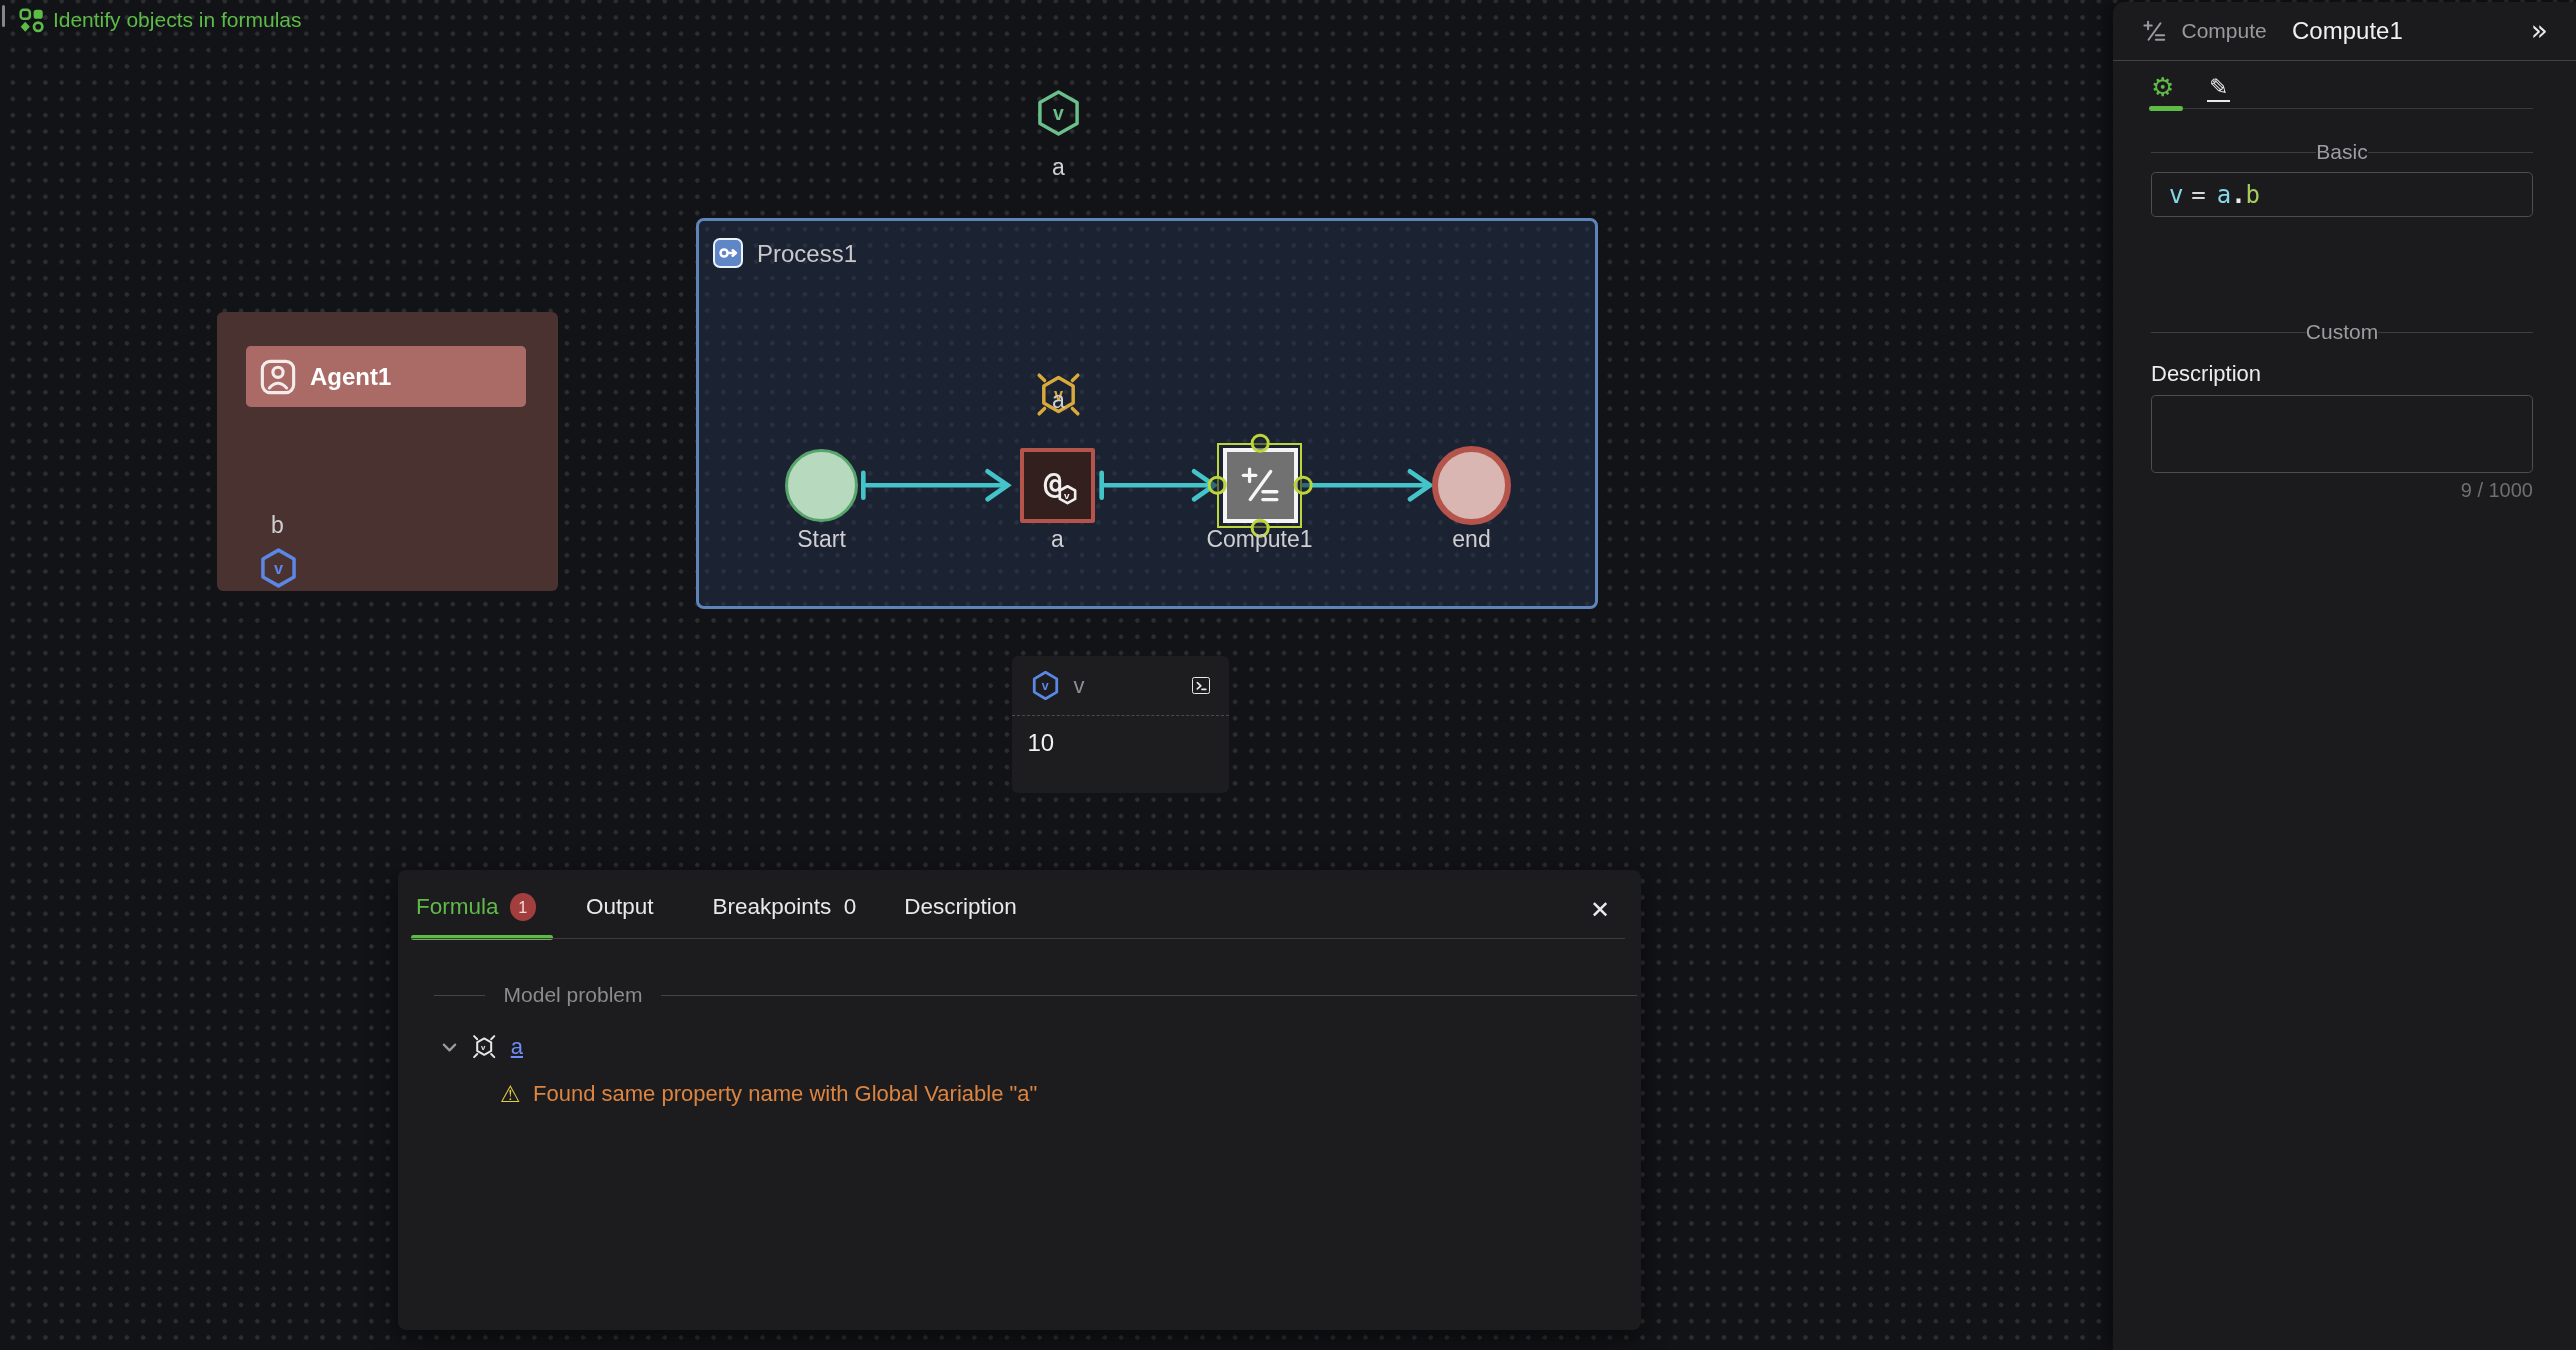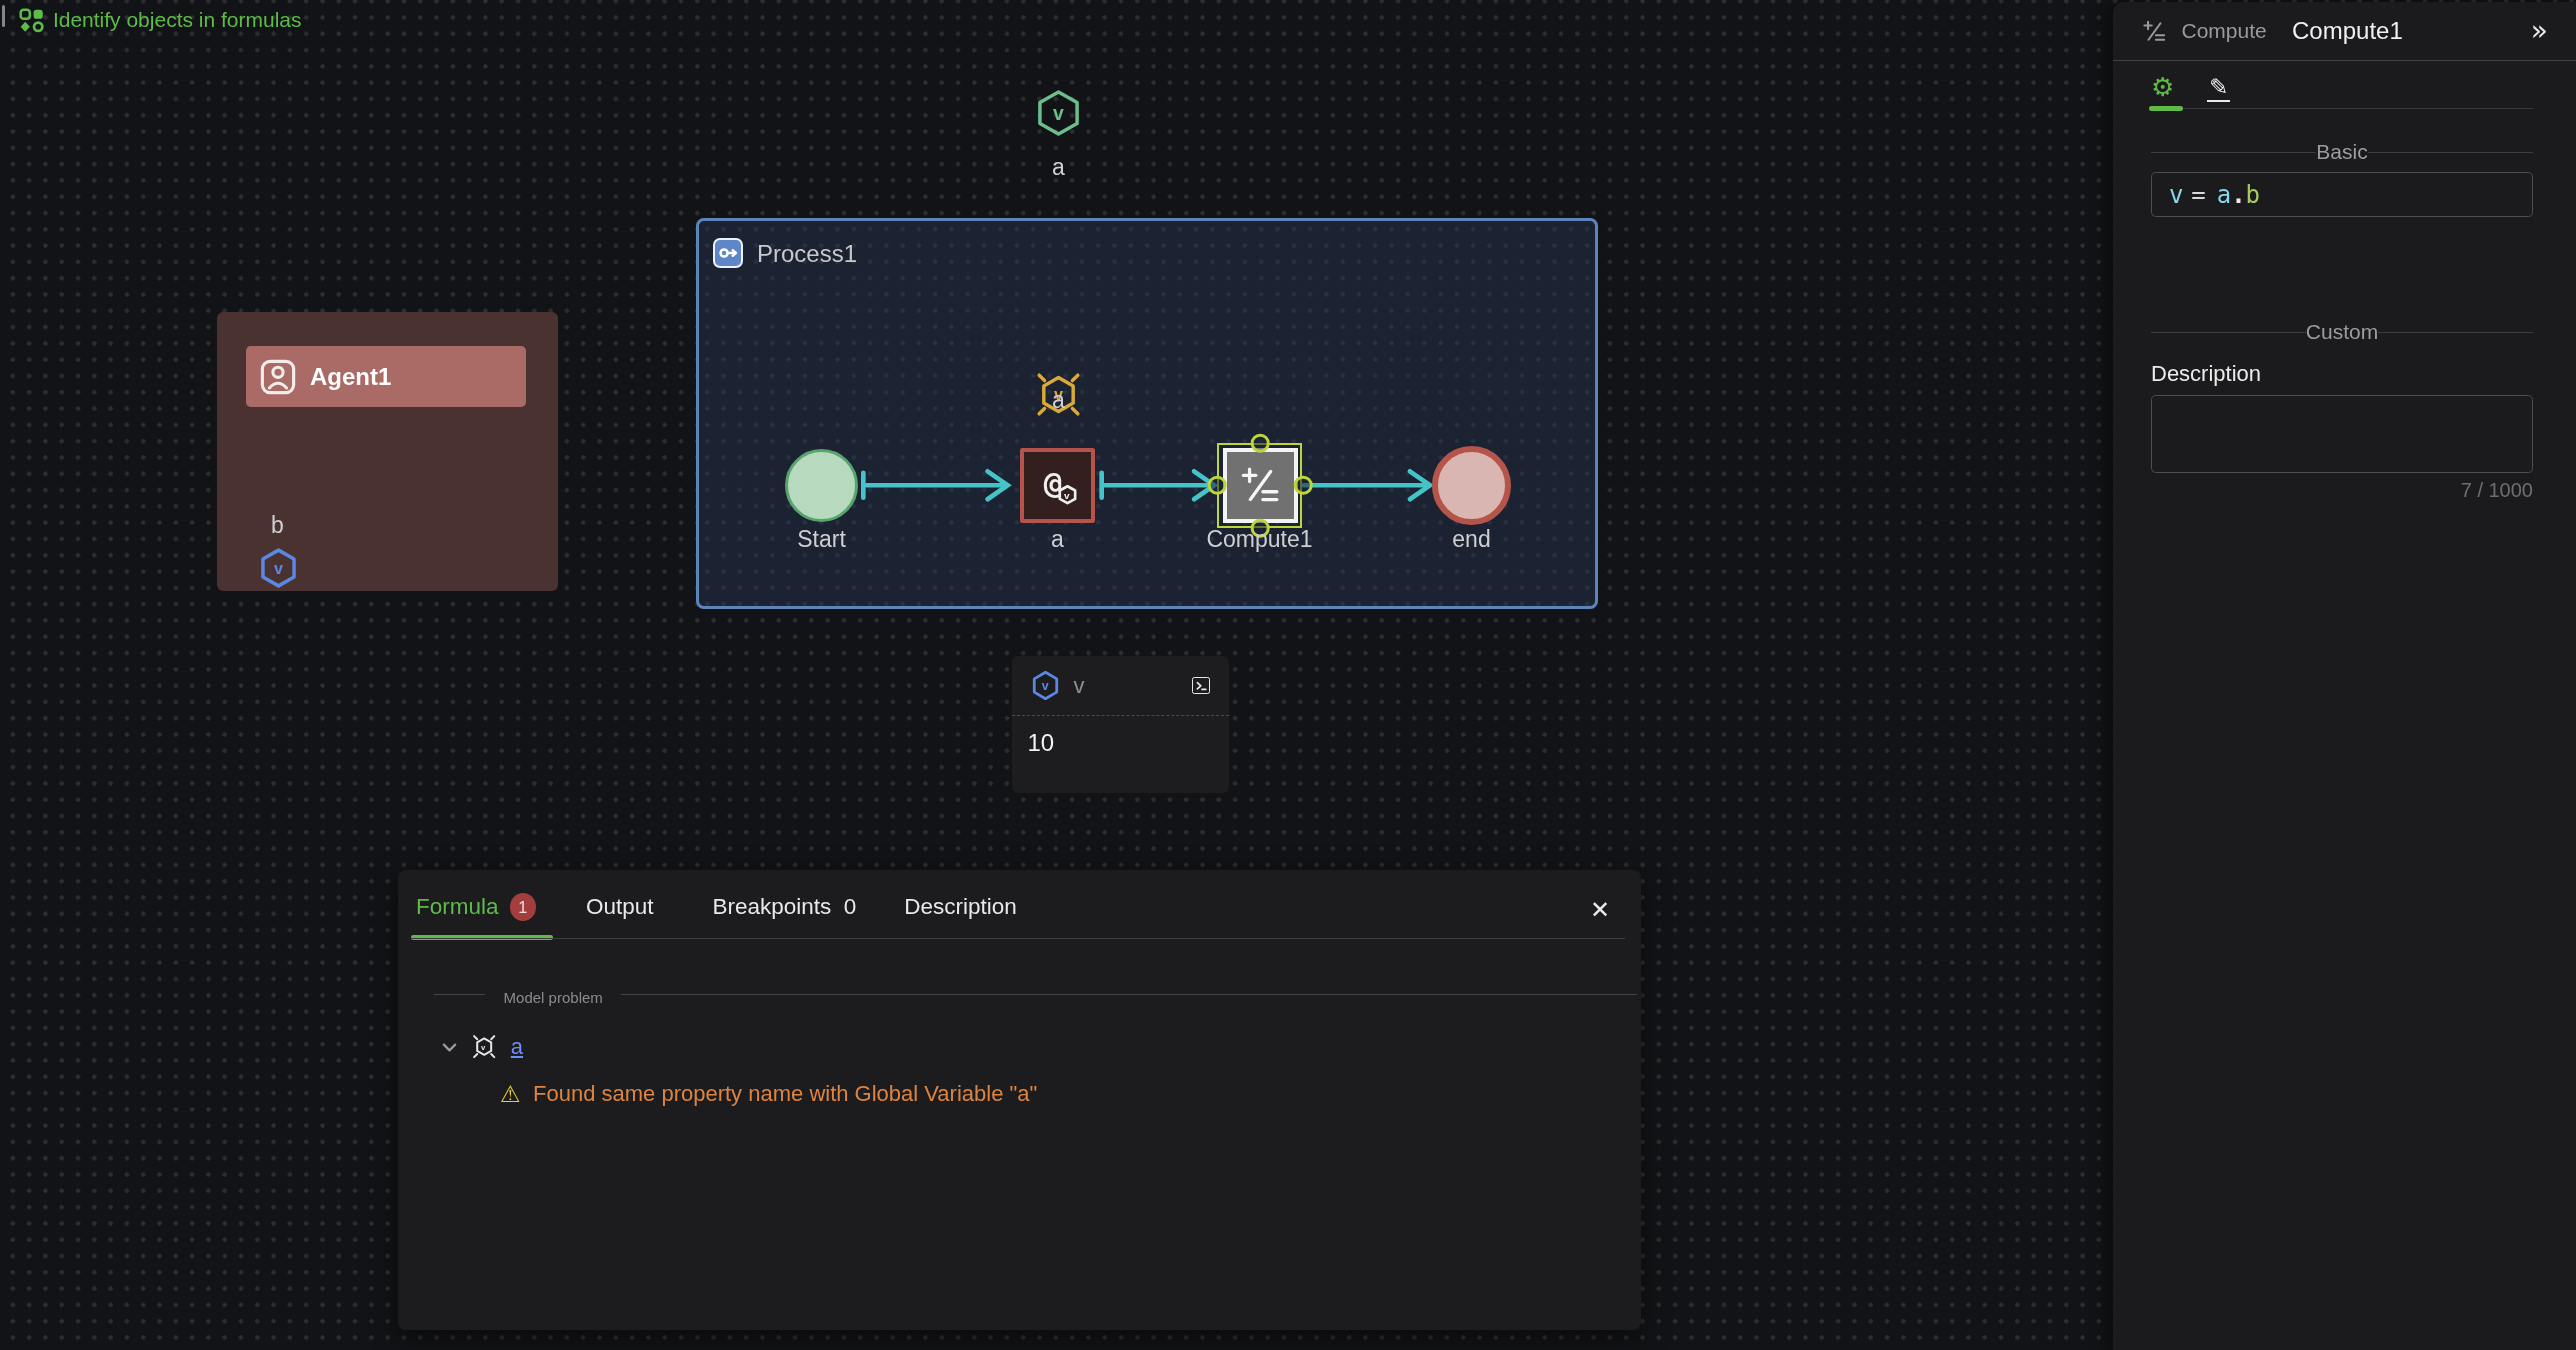--- a/index.html
+++ b/index.html
@@ -71,21 +71,21 @@
   .bp-badge { width:26.4px; height:28px; margin-left:11px; border-radius:50%; background:#a33e3e;
     color:#f2dddd; font-size:16.3px; display:flex; align-items:center; justify-content:center; }
   .bp-count { margin-left:12.4px; }
   .bp-close { position:absolute; right:31px; top:26px; font-size:24px; color:#e9e9f2; cursor:pointer;
     font-family:"DejaVu Sans", sans-serif; }
   .bp-underline { position:absolute; left:13.2px; top:65px; width:142px; height:4.7px; background:#5fba47; border-radius:2.3px; }
   .bp-divider { position:absolute; left:13.2px; top:68px; width:1214px; border-top:1.6px solid #3c3c3f; }
   .mp-header { position:absolute; left:36px; top:113px; width:1203px; display:flex; align-items:center; gap:18.6px; }
   .mp-line { border-top:1.6px solid #454548; }
   .mp-line.l { width:51px; } .mp-line.r { flex:1; }
-  .mp-title { color:#8b8b8d; font-size:15px;margin-top:6px; }
+  .mp-title { color:#8b8b8d; font-size:21px; }
   .tree-row { position:absolute; left:43px; top:163px; display:flex; align-items:center; gap:13.2px; }
   .tree-link { color:#6f8df7; font-size:22px; text-decoration:underline; cursor:pointer; }
   .warn-row { position:absolute; left:102px; top:211px; display:flex; align-items:center; gap:12.4px; }
   .warn-glyph { color:#e5cf3c; font-size:23px; font-family:"DejaVu Sans", sans-serif; }
   .warn-text { color:#dd8540; font-size:22px; }
 
   
   .right-panel { left:2113px; top:2.3px; width:463px; height:1349px; background:#1b1b1d;
     border-radius:11px 0 0 0; box-shadow:-4.7px 0 18.6px rgba(0,0,0,0.45); }
   .rp-header { position:absolute; left:0; top:0; width:100%; height:59px;
@@ -346,17 +346,17 @@
 
 
     <div class="section-header" style="top:318px;">
       <span class="sh-line"></span>
       <span class="sh-title">Custom</span>
       <span class="sh-line"></span>
     </div>
 
     <div class="desc-label">Description</div>
     <textarea class="desc-area" style=""></textarea>
-    <div class="desc-counter">7 / 1000</div>
+    <div class="desc-counter">9 / 1000</div>
   </div>
 
 </div>
 
 
 </body></html>

